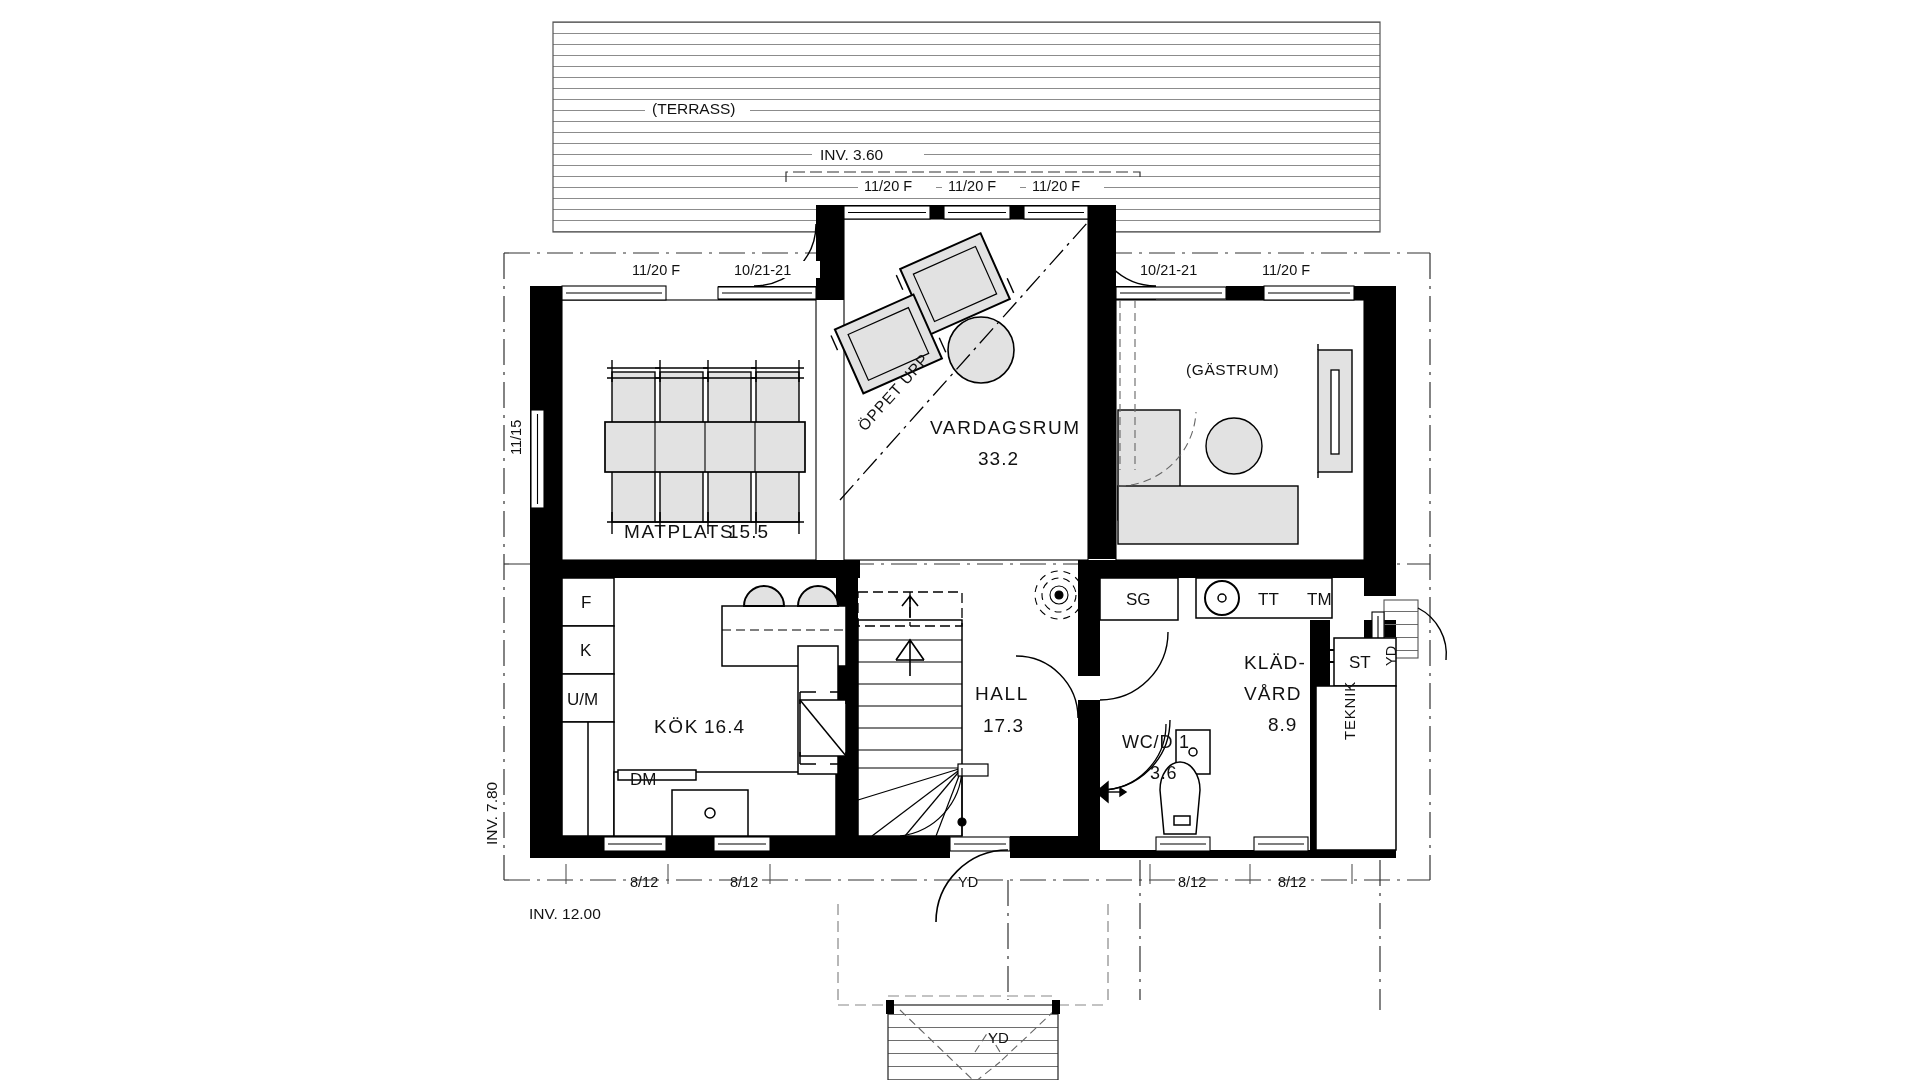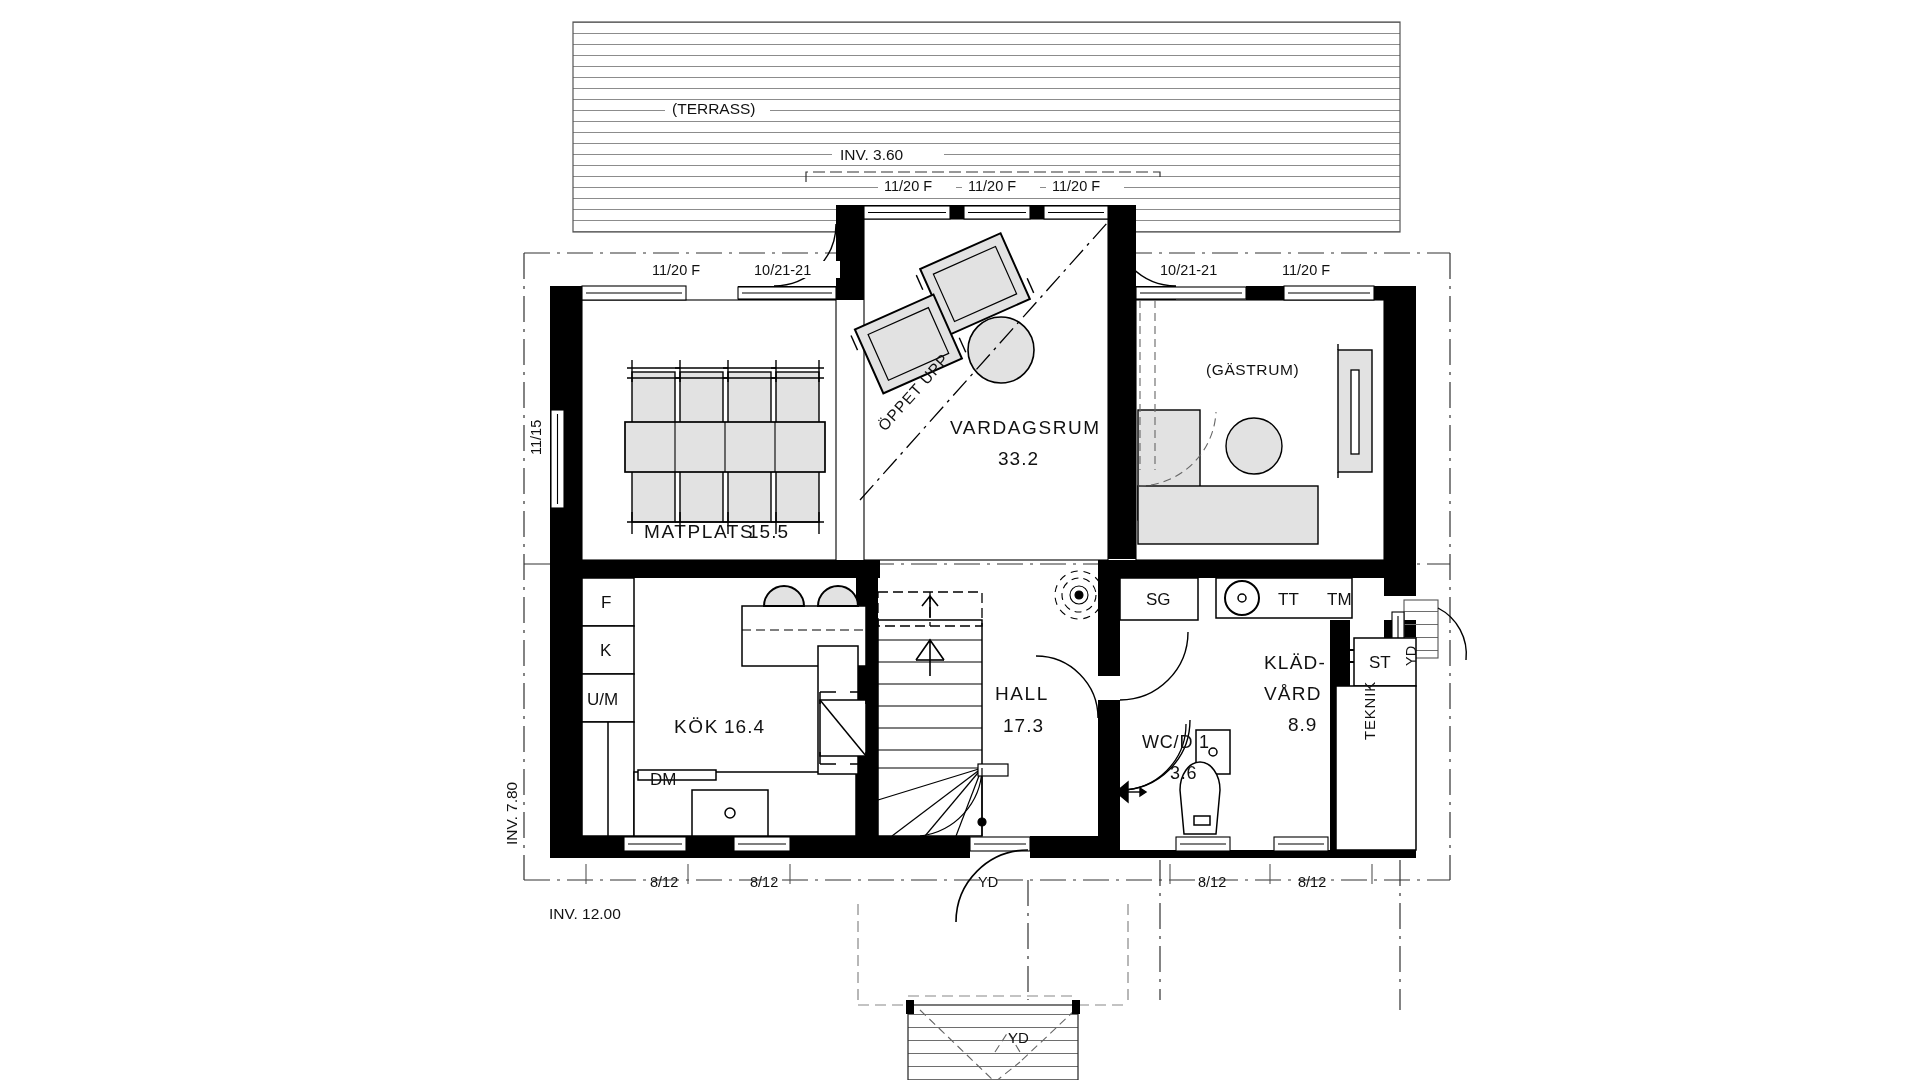--- a/index.html
+++ b/index.html
@@ -1,18 +1,18 @@
 <!DOCTYPE html>
 <html><head>
 <meta charset="utf-8">
 <style>
   html,body{margin:0;padding:0;background:#ffffff;}
   body{width:1920px;height:1080px;overflow:hidden;
        font-family:"Liberation Sans","DejaVu Sans",sans-serif;color:#111;}
-  #stage{position:relative;width:1796px;height:1080px;margin-left:20px;}
+  #stage{position:relative;width:1796px;height:1080px;}
   svg{position:absolute;left:0;top:0;}
   .lbl{font-family:"Liberation Sans","DejaVu Sans",sans-serif;fill:#111;}
 </style>
 </head>
 <body>
 
 <div id="stage">
 
 <svg width="1920" height="1080" viewBox="0 0 1920 1080">
   <defs>

